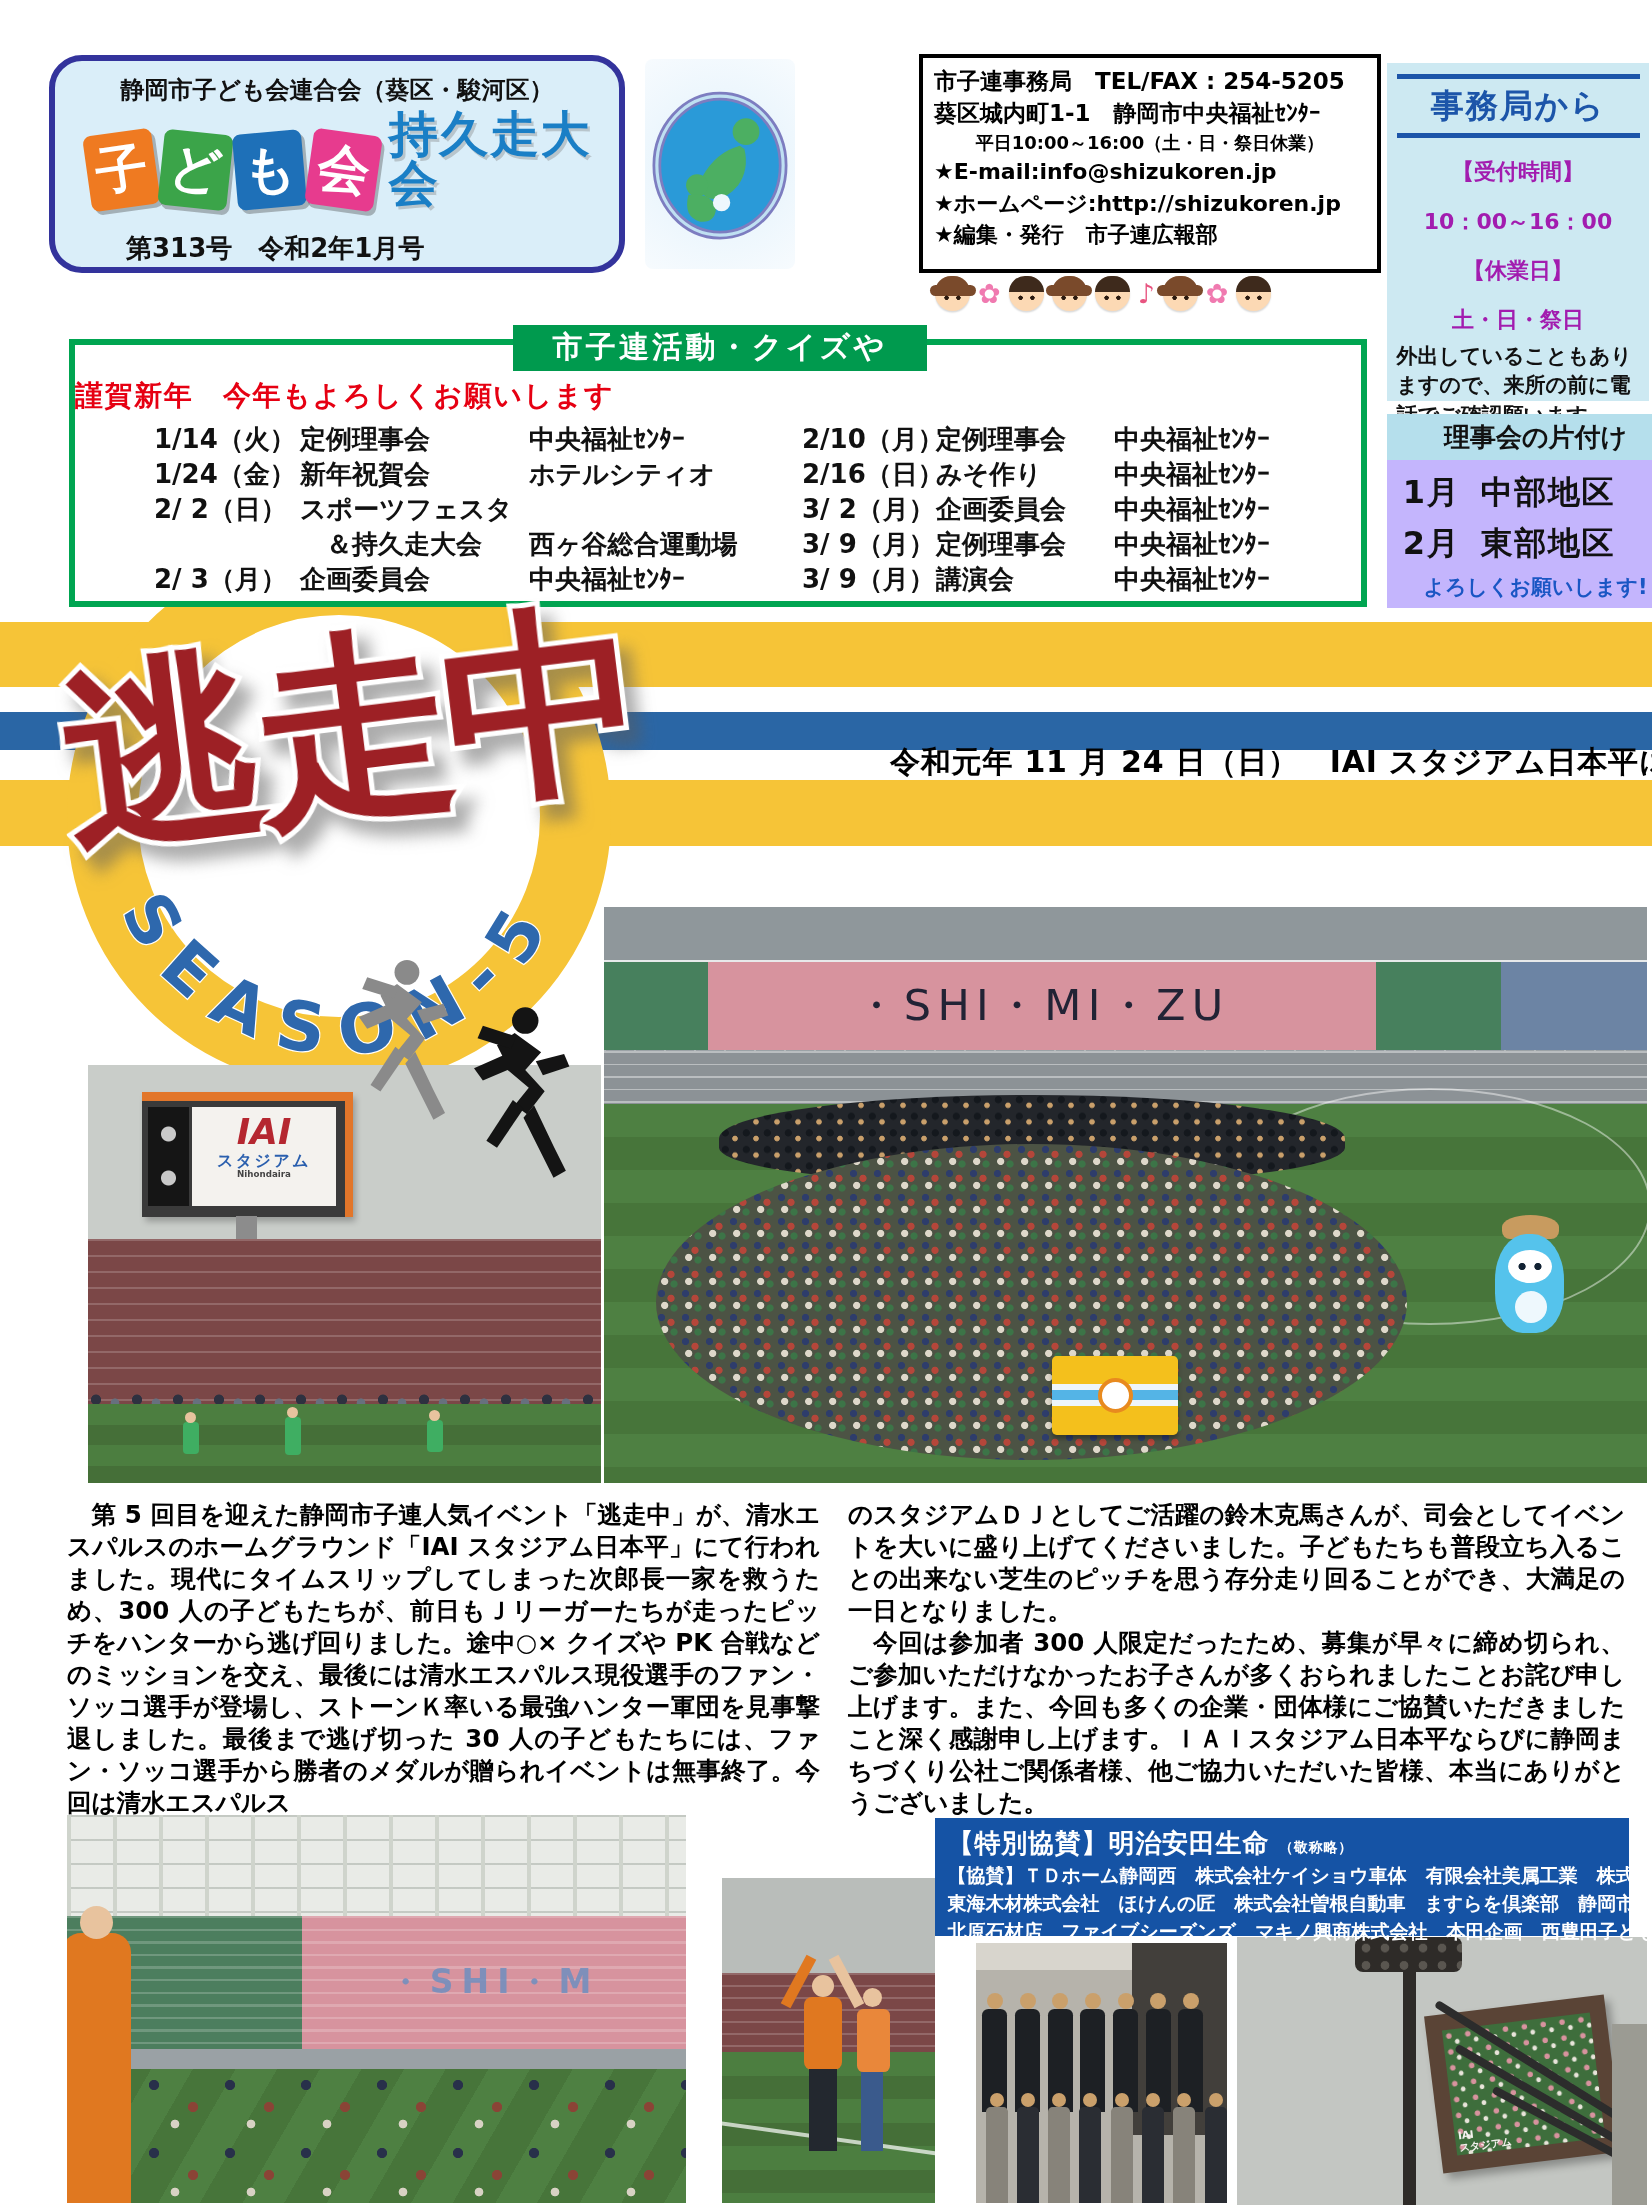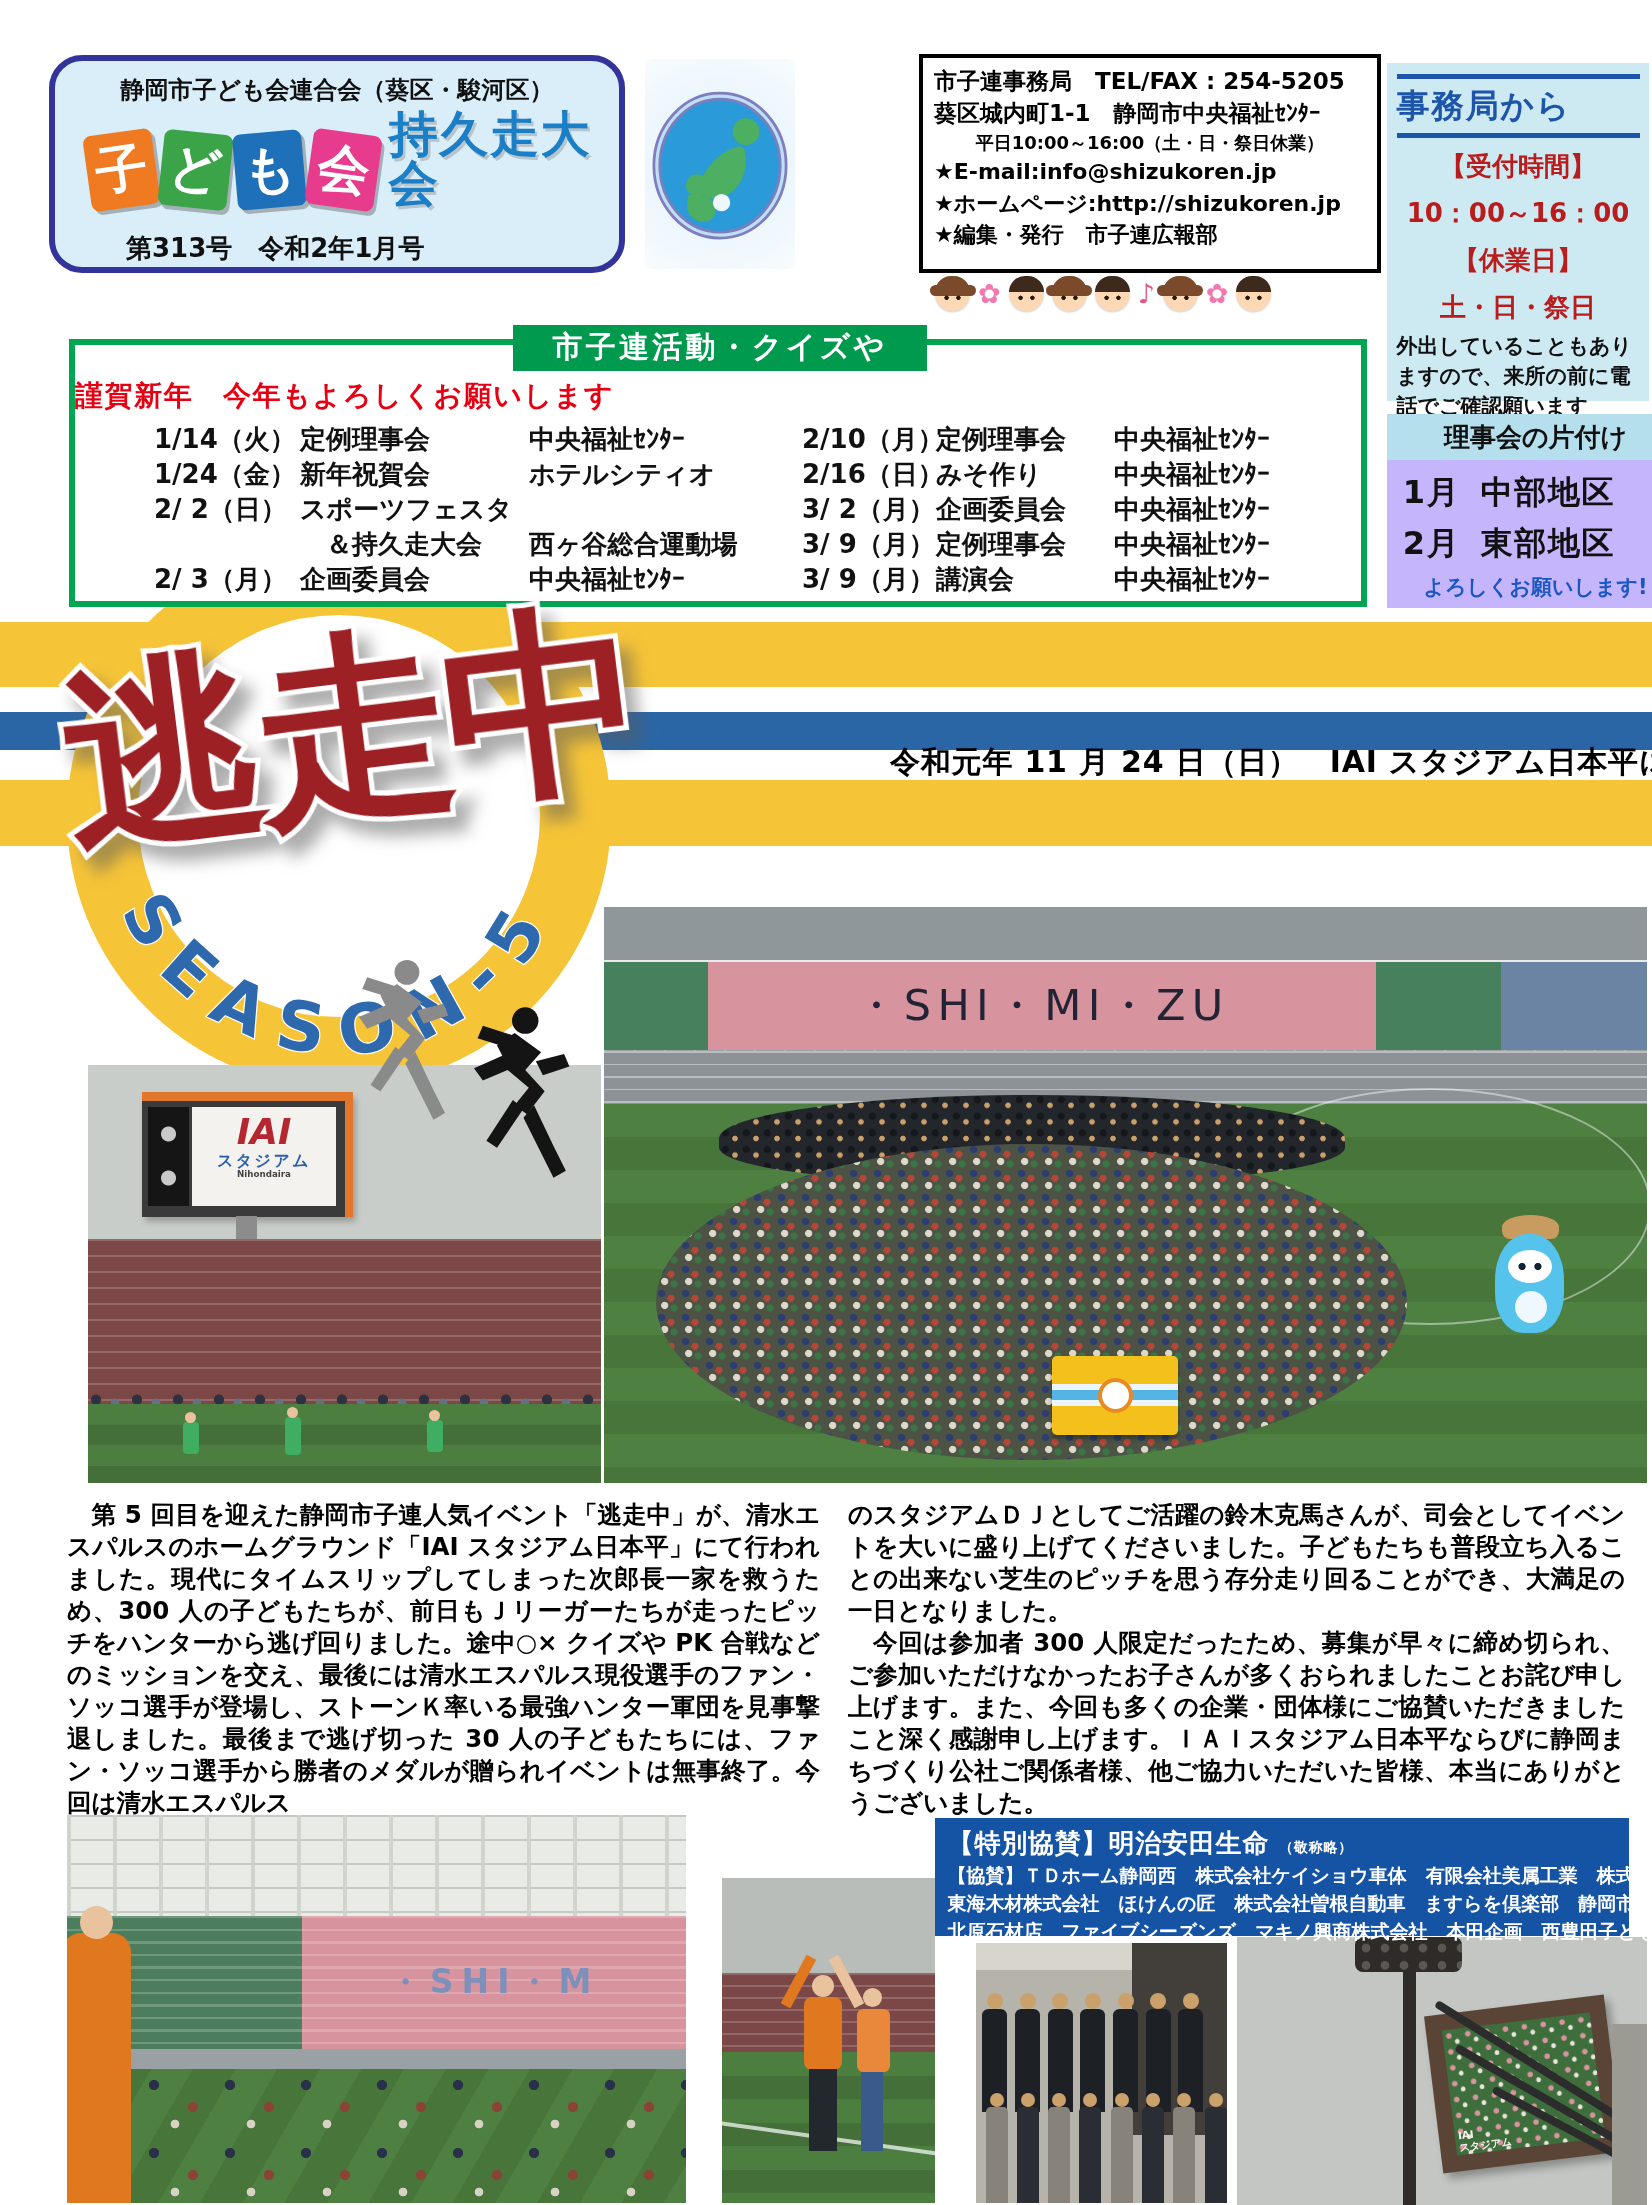--- a/index.html
+++ b/index.html
@@ -49,22 +49,22 @@
     border-radius:6.3px;background:inherit}
   .kid-face.boy .hair{background:#3e2a1c}
   .deco-glyph{font-size:27px;line-height:1}
   .deco-flower{color:#f07ab0}
   .deco-note{color:#e85480}
 
   
   .office-box{position:absolute;left:1387px;top:63px;width:262px;height:338px;
     background:#cde9f2;padding:11px 9.5px 8px;z-index:5}
   .office-title{border-top:5.5px solid #1c55a9;border-bottom:5.5px solid #1c55a9;
-    text-align:left;font-size:33px;font-weight:bold;color:#1c55a9;padding:4.7px 0;letter-spacing:1.6px}
-  .office-line{font-size:26px;font-weight:bold;color:#b91c1c;text-align:center;line-height:1.42;margin-top:10px}
+    text-align:center;font-size:33px;font-weight:bold;color:#1c55a9;padding:4.7px 0;letter-spacing:1.6px}
+  .office-line{font-size:22px;font-weight:bold;color:#a21caf;text-align:center;line-height:1.42;margin-top:18px}
   .office-note{font-size:21px;font-weight:bold;color:#111;line-height:1.42;margin-top:6.3px;text-align:left}
   .office-tel{font-size:33px;font-weight:bold;color:#20339e;text-align:center;margin-top:6.3px;letter-spacing:0.8px}
 
   
   .cleanup-box{position:absolute;left:1387px;top:414px;width:297px;height:194px;
     background:#cde9f2;padding:0;z-index:5}
   .cleanup-title{background:#b5dfec;text-align:center;font-size:26px;font-weight:bold;color:#111;
     padding:5.5px 0}
   .cleanup-body{background:#c4b5fd;padding:8px 6.3px 6.3px}
   .cleanup-row{display:flex;gap:20.5px;font-size:32px;font-weight:bold;color:#111;

